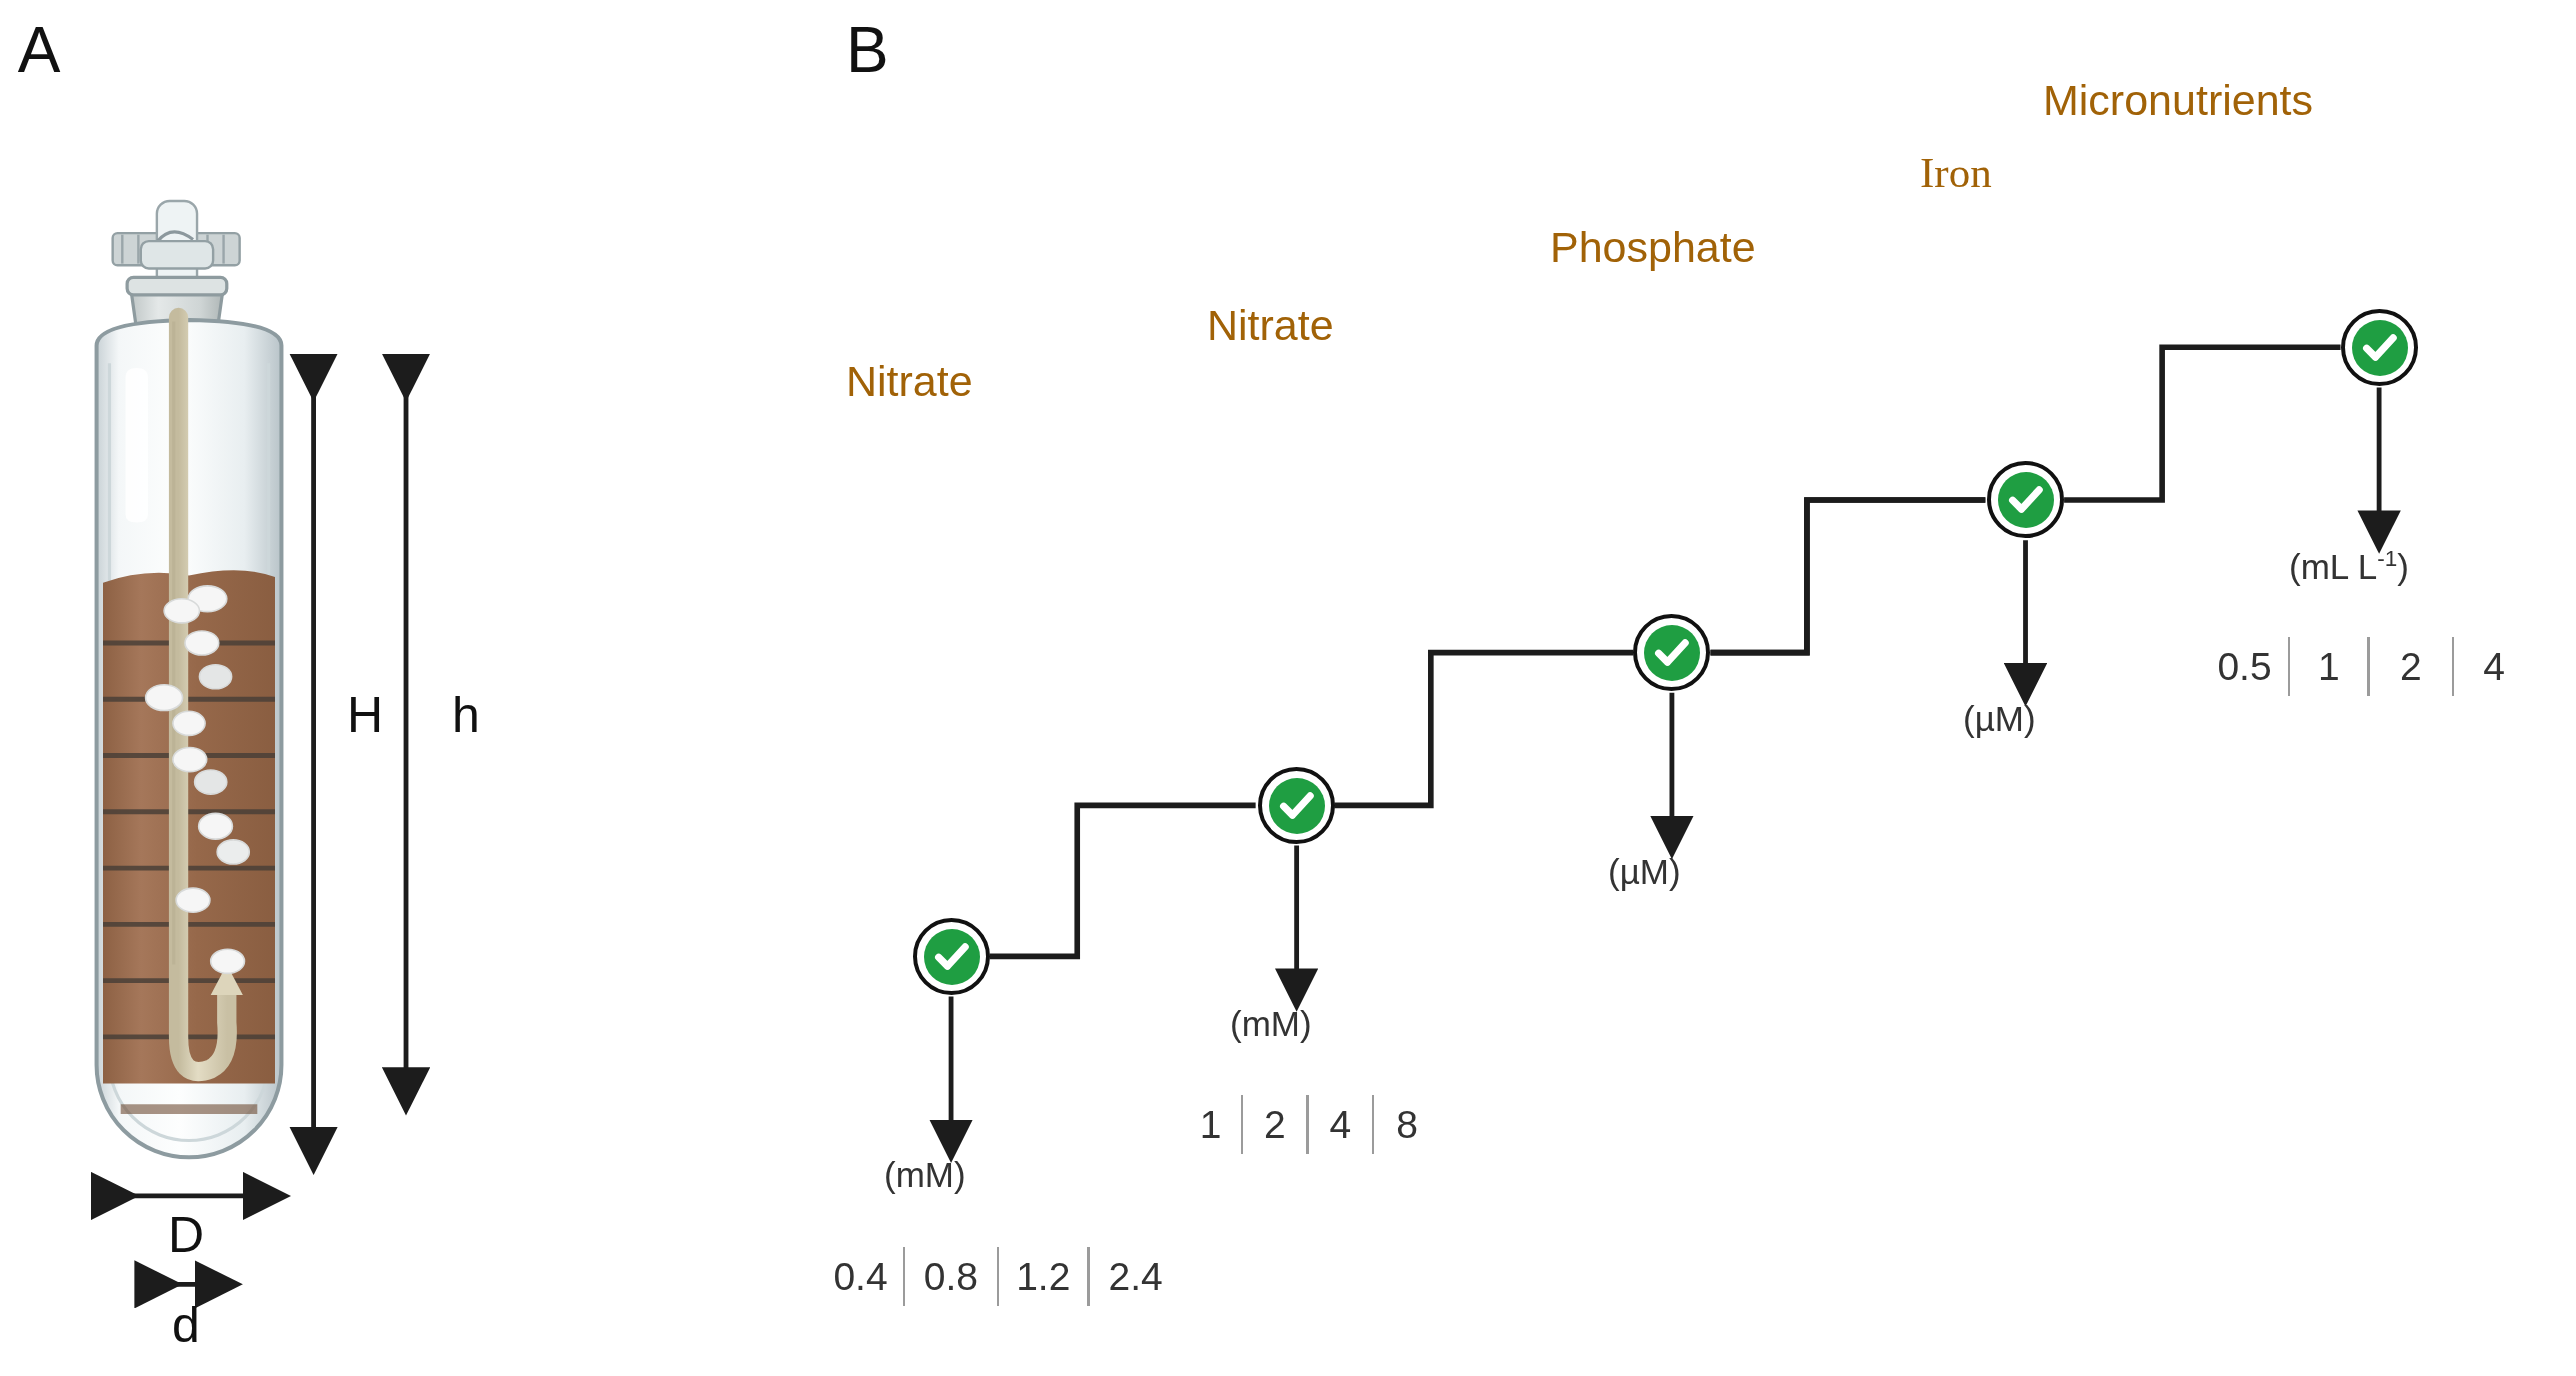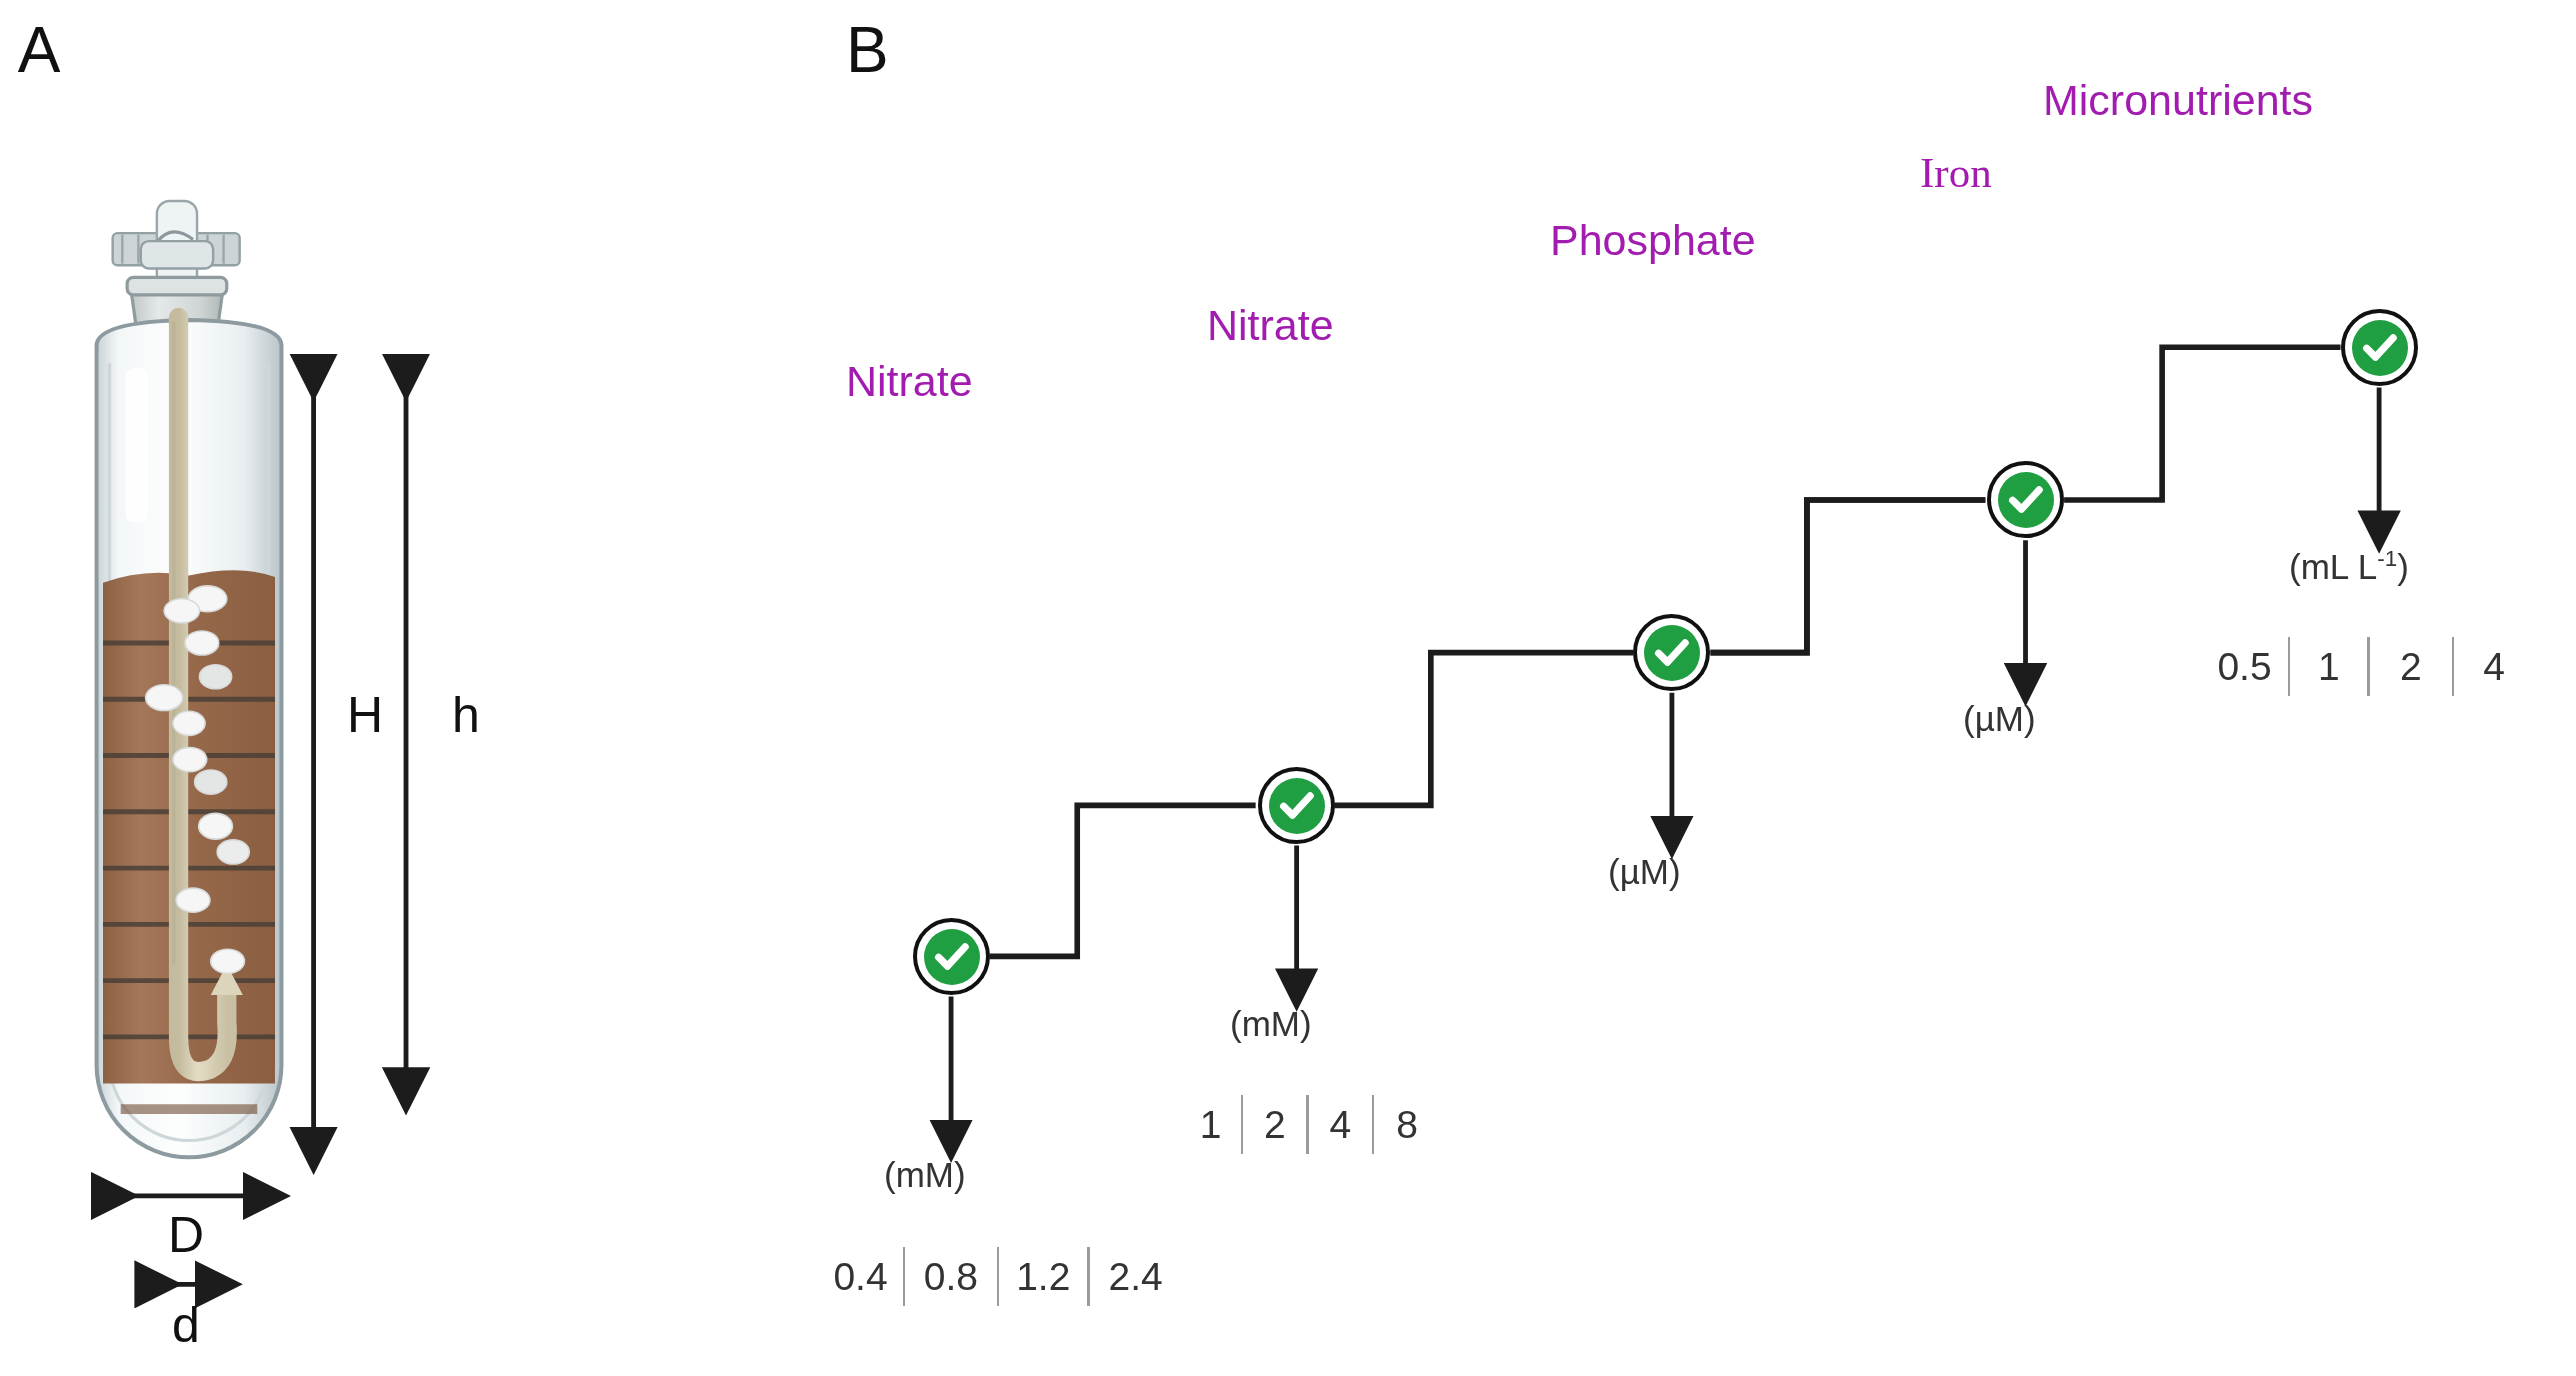--- a/index.html
+++ b/index.html
@@ -15,21 +15,21 @@
   .svg-layer{position:absolute;left:0;top:0;}
 
   
   #panel-b{position:absolute;left:804px;top:0;width:1772px;height:1376px;}
   .node{position:absolute;width:77px;height:77px;border-radius:50%;
         border:4.8px solid #111111;background:#ffffff;box-sizing:border-box;
         display:flex;align-items:center;justify-content:center;z-index:5;}
   .node .disc{width:56px;height:56px;border-radius:50%;background:#1f9e42;
         display:flex;align-items:center;justify-content:center;}
   .node .disc svg{display:block;}
-  .node-label{position:absolute;font-size:43px;line-height:1;color:#a21caf;white-space:nowrap;z-index:6;}
+  .node-label{position:absolute;font-size:43px;line-height:1;color:#a16207;white-space:nowrap;z-index:6;}
   .unit-label{position:absolute;font-size:35px;line-height:1;color:#333333;white-space:nowrap;z-index:6;}
   .unit-label sup{font-size:22.5px;vertical-align:super;}
   .levels{position:absolute;display:flex;align-items:center;z-index:6;}
   .levels .lvl{font-size:39px;line-height:1;color:#333333;text-align:center;}
   .levels .sep{display:inline-block;width:2.4px;height:59px;background:#9b9b9b;}
 </style>
 </head>
 <body>
 
 <div class="fig">
@@ -213,21 +213,21 @@
     <div class="levels" style="left:376px;top:1095px;">
       <span class="lvl" style="width:61px">1</span>
       <span class="sep"></span>
       <span class="lvl" style="width:63px">2</span>
       <span class="sep"></span>
       <span class="lvl" style="width:63px">4</span>
       <span class="sep"></span>
       <span class="lvl" style="width:66px">8</span>
     </div>
 
-    <div class="node-label" style="left:746px;top:219px;">Phosphate</div>
+    <div class="node-label" style="left:746px;top:226px;">Phosphate</div>
     <div class="node" style="left:829px;top:614px;">
       <span class="disc">
         <svg width="45" height="45" viewBox="0 0 56 56" aria-hidden="true">
           <path d="M12,29 L23,40 L45,16" fill="none" stroke="#ffffff" stroke-width="9" stroke-linecap="round" stroke-linejoin="round"></path>
         </svg>
       </span>
     </div>
     <div class="unit-label" style="left:804px;top:854px;">(µM)</div>
 
     <div class="node-label" style="left:1116px;top:151px;font-family:Liberation Serif, serif;">Iron</div>

